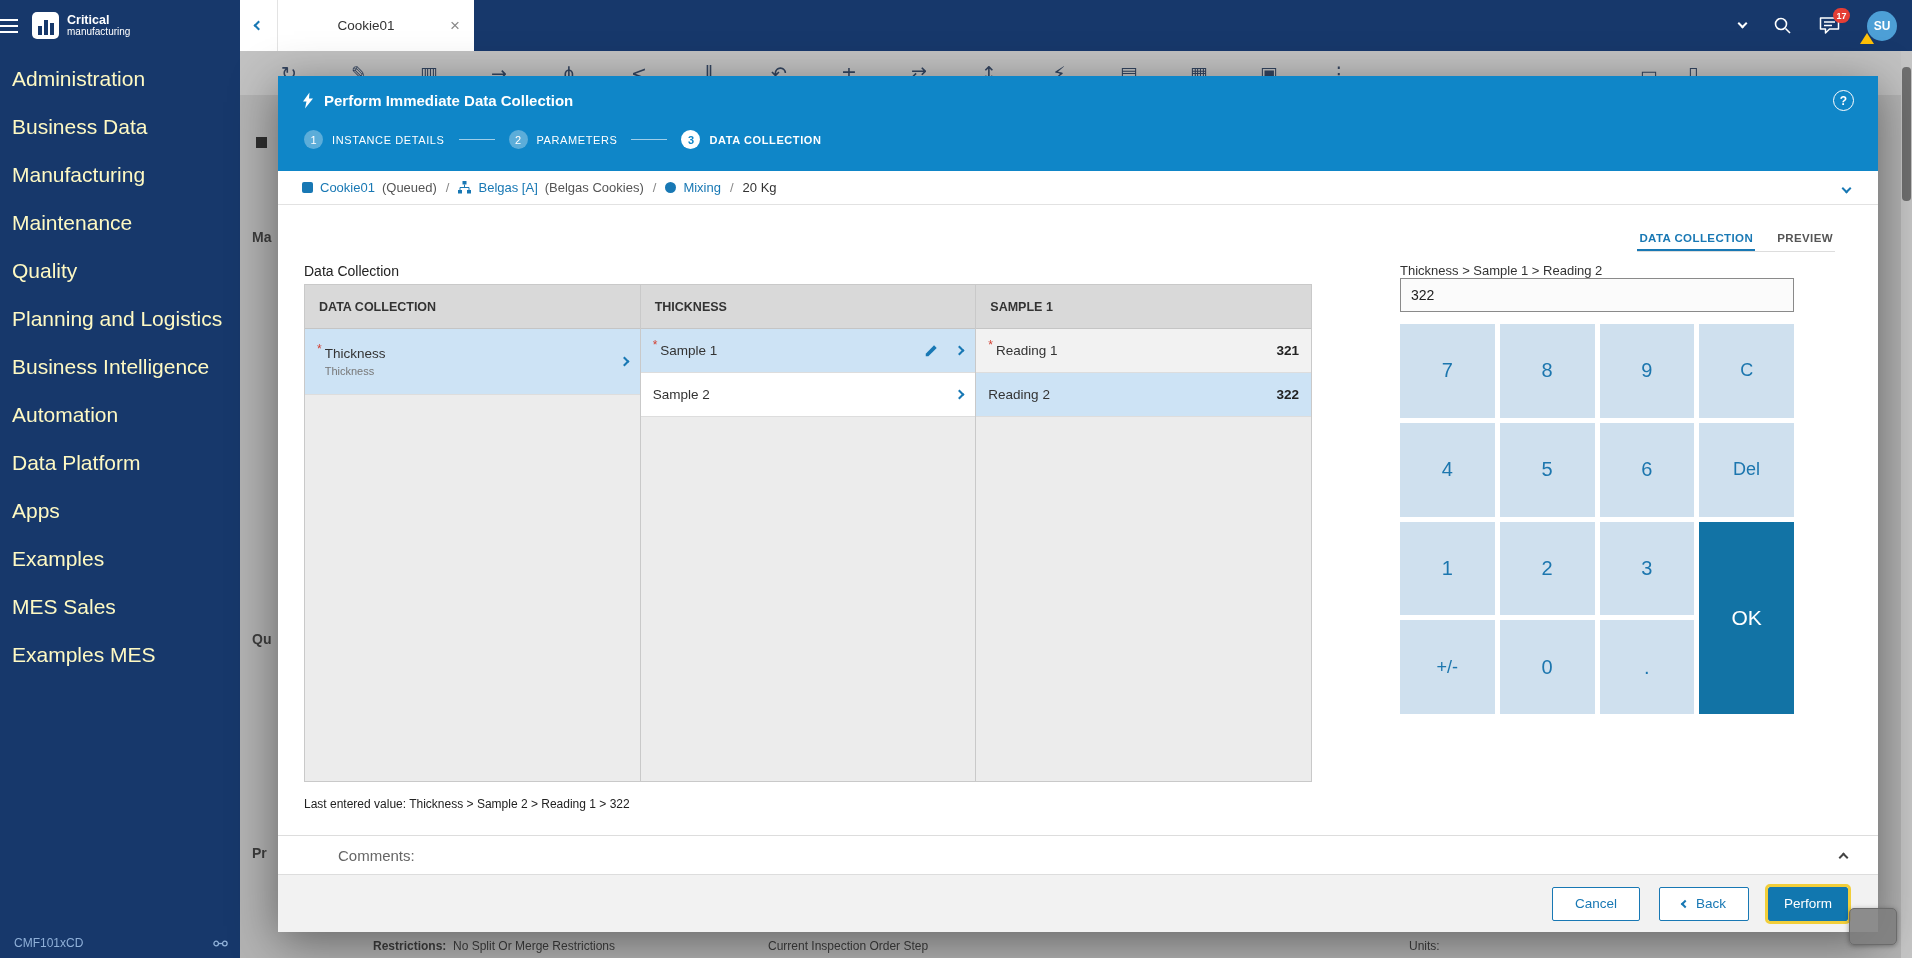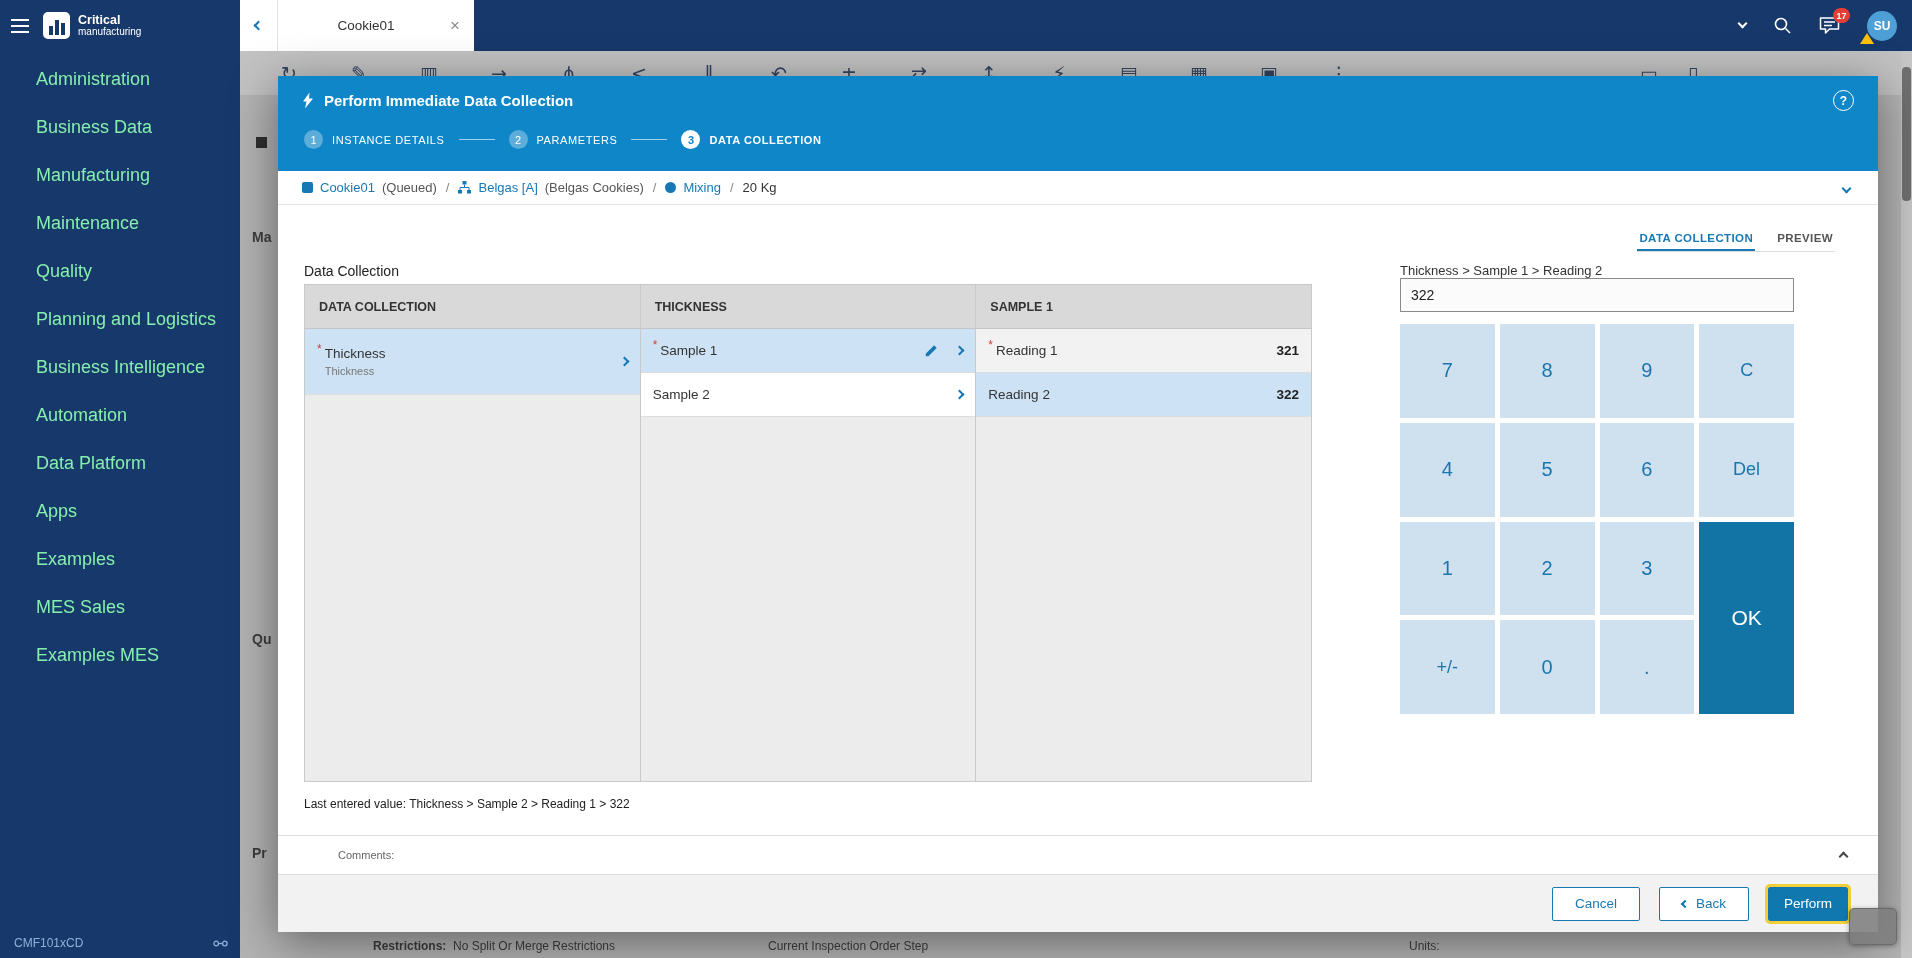--- a/index.html
+++ b/index.html
@@ -4,32 +4,32 @@
 <style>
   * { margin:0; padding:0; box-sizing:border-box; }
   html,body { background:#222; }
   .screen {
     position:relative; width:1912px; height:958px; overflow:hidden;
     font-family:"Liberation Sans", sans-serif; background:#b3b3b3; cursor:default;
   }
 
   
   .sidebar { position:absolute; left:0; top:0; width:240px; height:958px; background:#17386b; z-index:20; }
-  .sidebar-top { display:flex; align-items:center; gap:14px; height:51px; padding:0 11px; }
+  .sidebar-top { display:flex; align-items:center; gap:14px; height:51px; padding:0 0; }
   .hamburger { display:inline-block; cursor:pointer; }
   .hamburger i { display:block; width:18px; height:2px; background:#fff; margin:4px 0; }
   .logo { display:flex; align-items:center; gap:8px; }
   .logo-mark { width:27px; height:27px; background:#fff; border-radius:5px; display:flex; align-items:flex-end; justify-content:center; gap:2px; padding:4px; }
   .logo-mark i { display:block; width:4px; background:#17386b; }
   .logo-mark i:nth-child(1){height:9px;} .logo-mark i:nth-child(2){height:15px;} .logo-mark i:nth-child(3){height:12px;}
   .logo-text { color:#fff; line-height:1.05; }
   .logo-text b { display:block; font-size:12.5px; }
   .logo-text em { display:block; font-style:normal; font-size:10px; }
   .sidebar-nav { padding-top:4px; }
-  .nav-item { height:48px; line-height:48px; padding-left:36px; color:#86efac; font-size:18px; cursor:pointer; white-space:nowrap; }
+  .nav-item { height:48px; line-height:48px; padding-left:12px; color:#fef9c3; font-size:21px; cursor:pointer; white-space:nowrap; }
   .sidebar-footer { position:absolute; bottom:8px; left:14px; right:12px; display:flex; justify-content:space-between; align-items:center; color:#8fb0d8; font-size:12px; }
 
   
   .topbar { position:absolute; left:240px; top:0; right:0; height:51px; background:#17386b; z-index:20; display:flex; }
   .tabstrip { width:234px; height:51px; background:#fff; display:flex; align-items:stretch; }
   .tab-back { width:38px; border:none; background:#fff; border-right:1px solid #e3e3e3; color:#1878b4; cursor:pointer; display:flex; align-items:center; justify-content:center; }
   .doc-tab { flex:1; display:flex; align-items:center; padding:0 14px 0 10px; cursor:pointer; }
   .tab-title { flex:1; text-align:center; font-size:13.5px; color:#333; }
   .tab-close { color:#8a8a8a; font-size:17px; cursor:pointer; padding-left:6px; }
   .topbar-right { margin-left:auto; display:flex; align-items:center; gap:27px; padding-right:15px; }
@@ -112,21 +112,21 @@
   .last-entered { position:absolute; left:26px; top:592px; font-size:12px; color:#222; }
 
   .entry-panel { position:absolute; left:1122px; top:58px; width:394px; }
   .entry-path { font-size:13px; color:#333; }
   .entry-input { width:100%; height:34px; border:1px solid #8a8a8a; background:#fbfbfb; font-size:14px; color:#222; padding:0 10px; font-family:inherit; }
   .keypad { margin-top:12px; display:grid; grid-template-columns:repeat(4,1fr); grid-template-rows:repeat(4,1fr); gap:5px; height:390px; }
   .key { border:none; background:#cfe0ee; color:#1c76ae; font-size:20px; font-family:inherit; cursor:pointer; display:flex; align-items:center; justify-content:center; }
   .key.fn { font-size:18px; }
   .key.ok { grid-column:4; grid-row:3 / span 2; background:#1273a5; color:#fff; font-size:21px; }
 
-  .comments { height:39px; border-top:1px solid #ddd; background:#fff; display:flex; align-items:center; padding:0 28px 0 60px; font-size:11px; color:#666; flex:none; }
+  .comments { height:39px; border-top:1px solid #ddd; background:#fff; display:flex; align-items:center; padding:0 28px 0 60px; font-size:15px; color:#666; flex:none; }
   .comments-chev { margin-left:auto; cursor:pointer; padding:3px; }
 
   .modal-footer { height:58px; background:#f2f2f2; border-top:1px solid #ddd; display:flex; align-items:center; justify-content:flex-end; gap:19px; padding-right:30px; flex:none; }
   .btn { height:34px; border-radius:2px; font-size:13.5px; font-family:inherit; cursor:pointer; padding:0 22px; display:flex; align-items:center; gap:8px; }
   .btn.ghost { background:#fff; border:1px solid #1878b4; color:#1878b4; }
   .btn .chev { width:6px; height:6px; border-color:currentColor; }
   .btn.primary { background:#1177af; border:1px solid #1177af; color:#fff; padding:0 15px; }
   .btn.primary.focused { outline:3px solid #f1ce3a; }
 
   .remote-cursor { position:absolute; left:1849px; top:908px; width:48px; height:37px; background:rgba(125,125,125,.88); border:1px solid #6b6b6b; border-radius:5px; z-index:40; box-shadow:0 1px 5px rgba(0,0,0,.35); }

